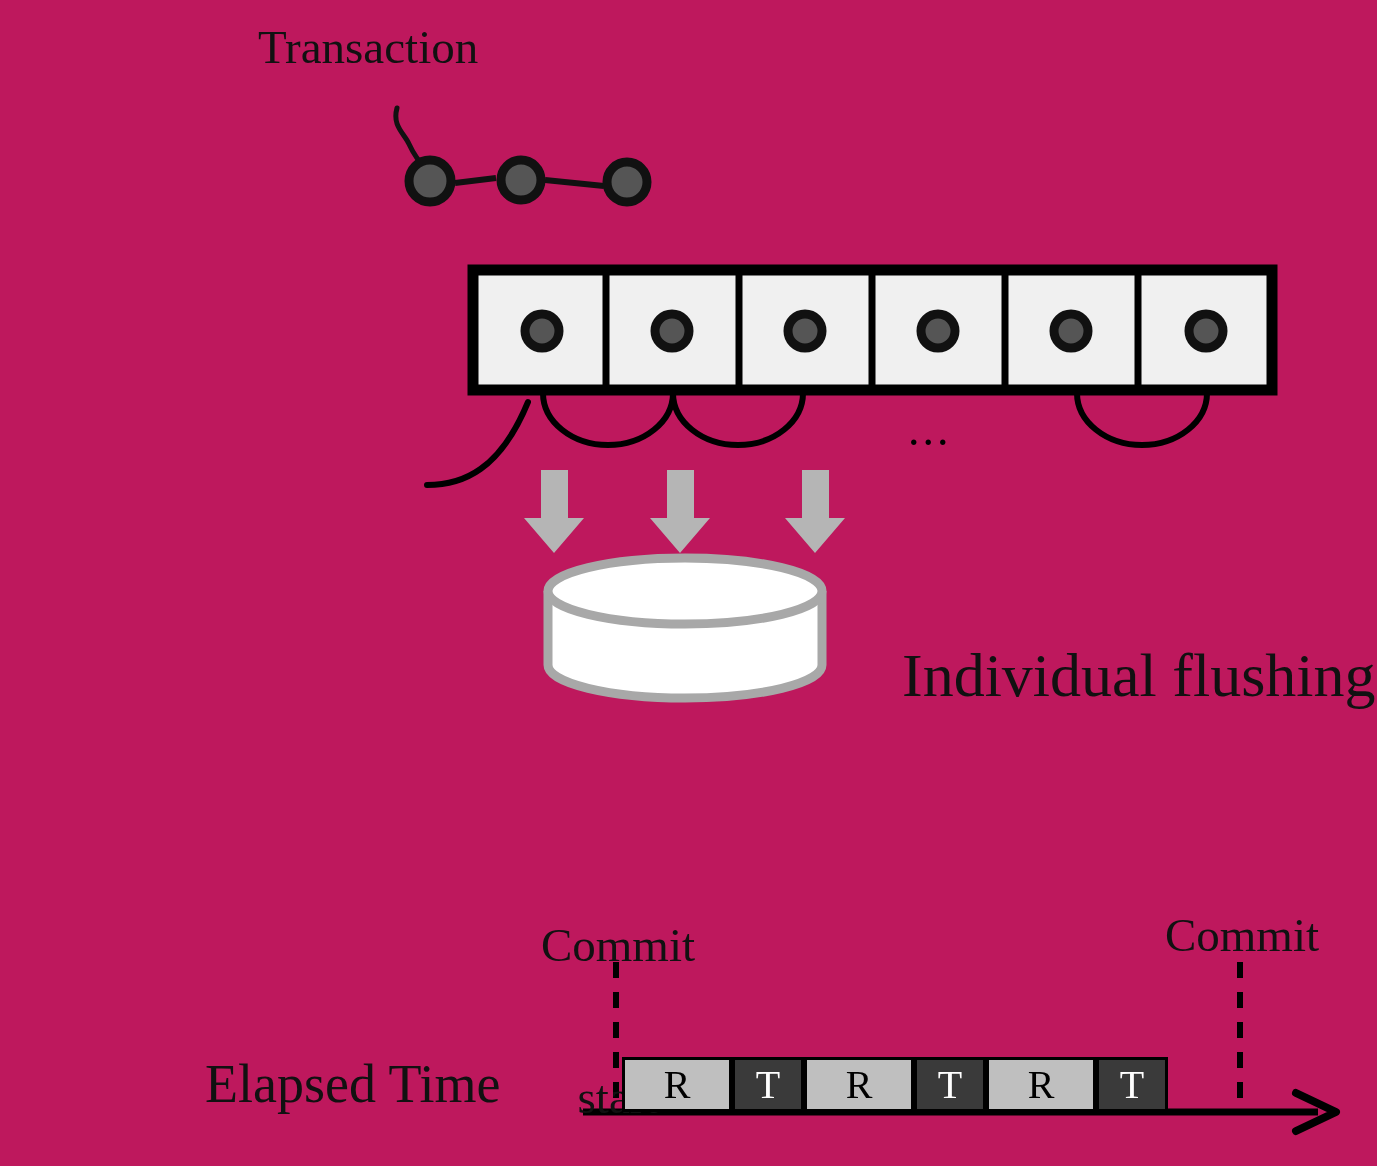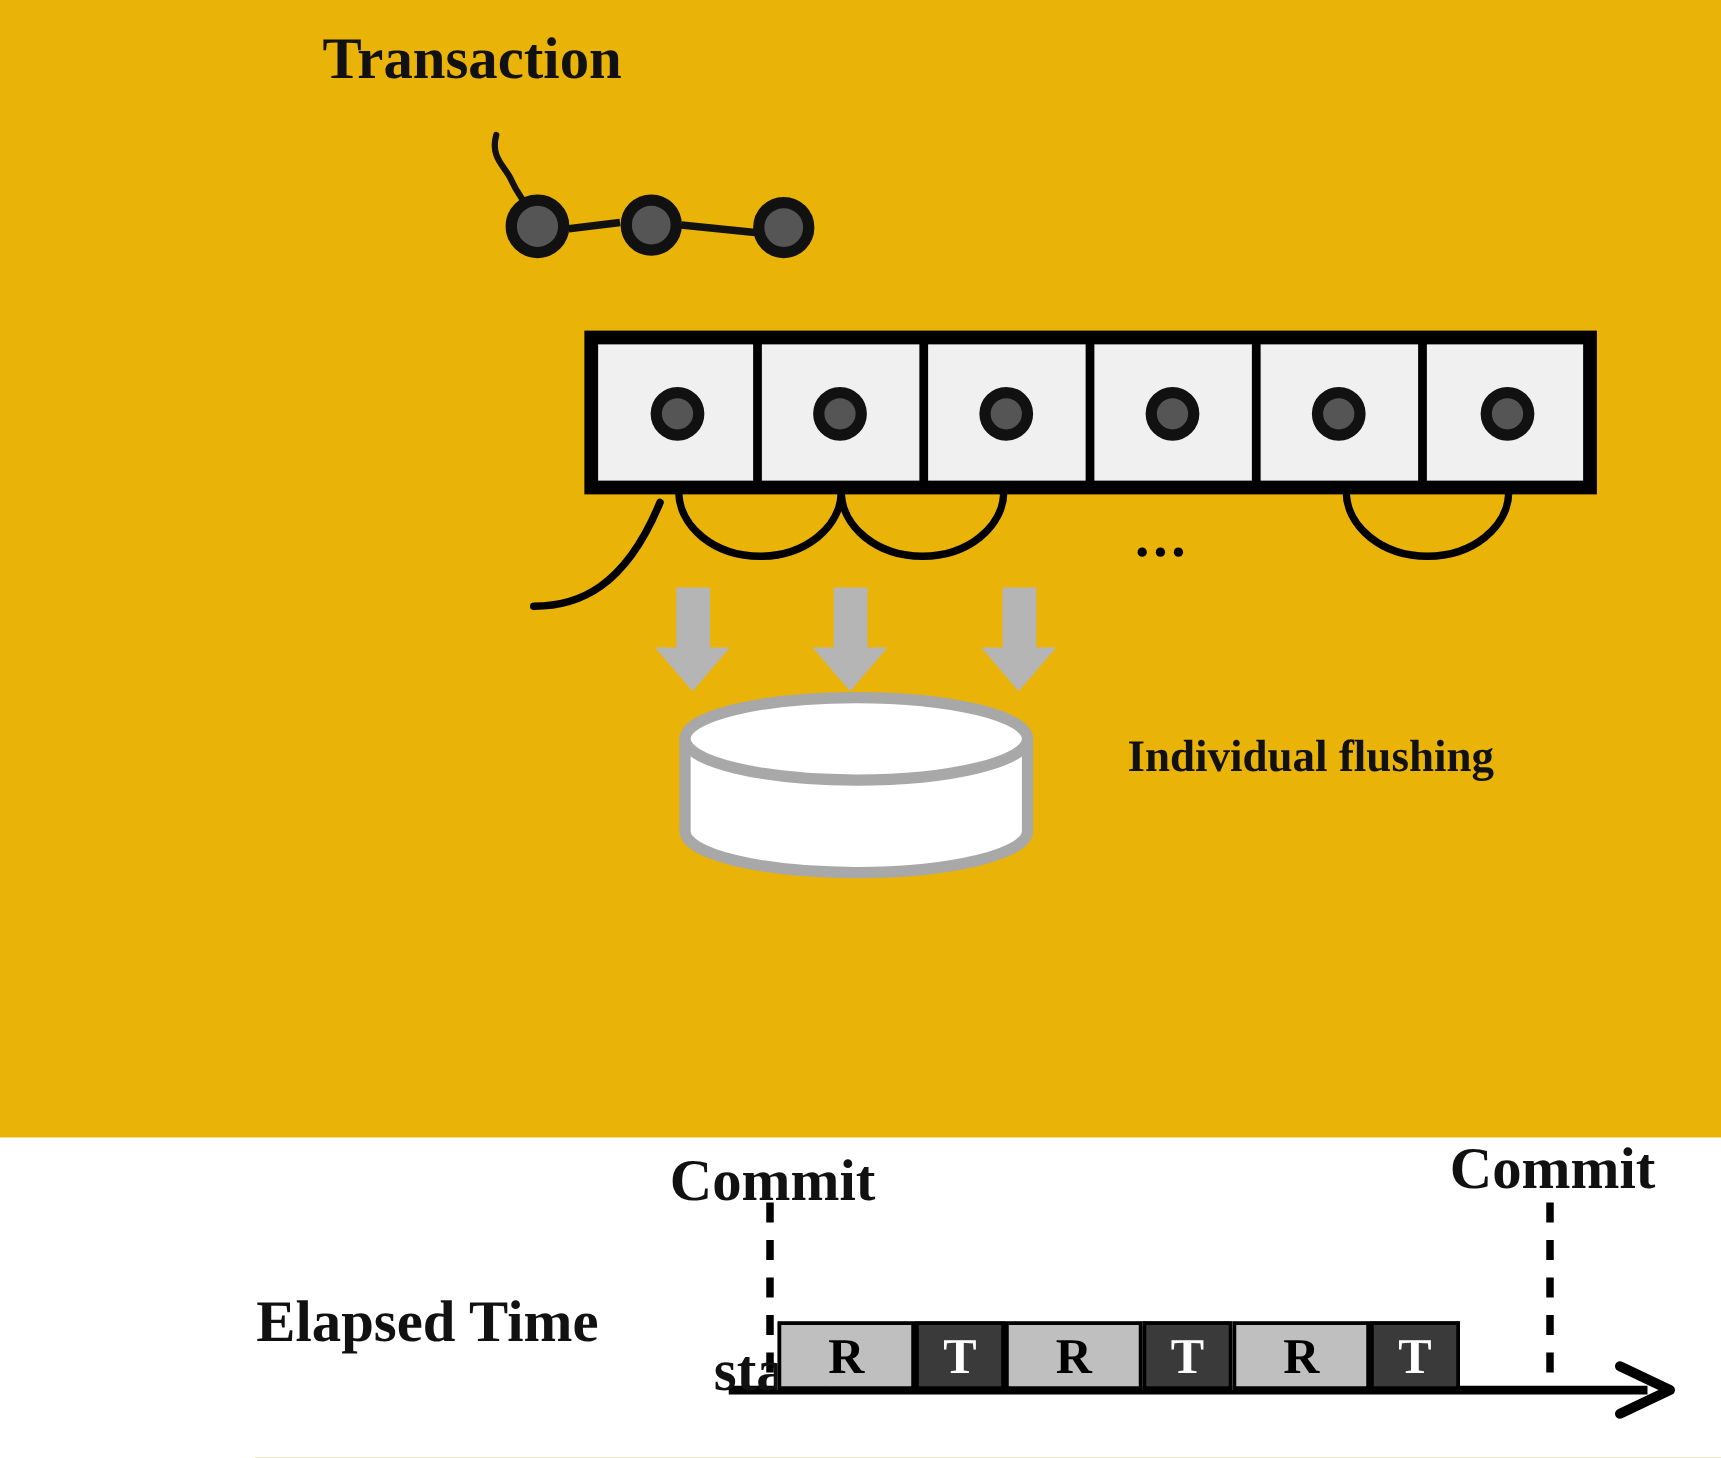--- a/index.html
+++ b/index.html
@@ -11,23 +11,22 @@
   body {
     width: 1377px;
     height: 1166px;
     overflow: hidden;
     font-family: "Liberation Serif", "DejaVu Serif", serif;
     color: #000000;
   }
   #canvas {
     position: relative;
     width: 1377px;
-    height: 910px;
-    background: #eab308;
-    font-weight: bold;
+    height: 1166px;
+    background: #be185d;
   }
   svg.layer {
     position: absolute;
     left: 0;
     top: 0;
     width: 1377px;
     height: 1166px;
   }
   .lbl {
     position: absolute;
@@ -42,41 +41,41 @@
     font-size: 47px;
   }
   #dirty-page-list-label {
     left: 28px;
     top: 458px;
     font-size: 47px;
   }
   #flushing-label {
     left: 902px;
     top: 508px;
-    font-size: 36px;
+    font-size: 62px;
     text-align: left;
   }
   #commit-start-label {
     left: 518px;
     top: 818px;
     width: 200px;
     font-size: 47px;
     text-align: center;
   }
   #commit-end-label {
     left: 1142px;
     top: 808px;
     width: 200px;
     font-size: 47px;
     text-align: center;
   }
   #elapsed-time-label {
     left: 205px;
-    top: 1033px;
-    font-size: 47px;
+    top: 1055px;
+    font-size: 54px;
   }
   #ellipsis-label {
     left: 908px;
     top: 405px;
     font-size: 46px;
     letter-spacing: 3px;
     color: #000;
   }
   .tl-block {
     position: absolute;

